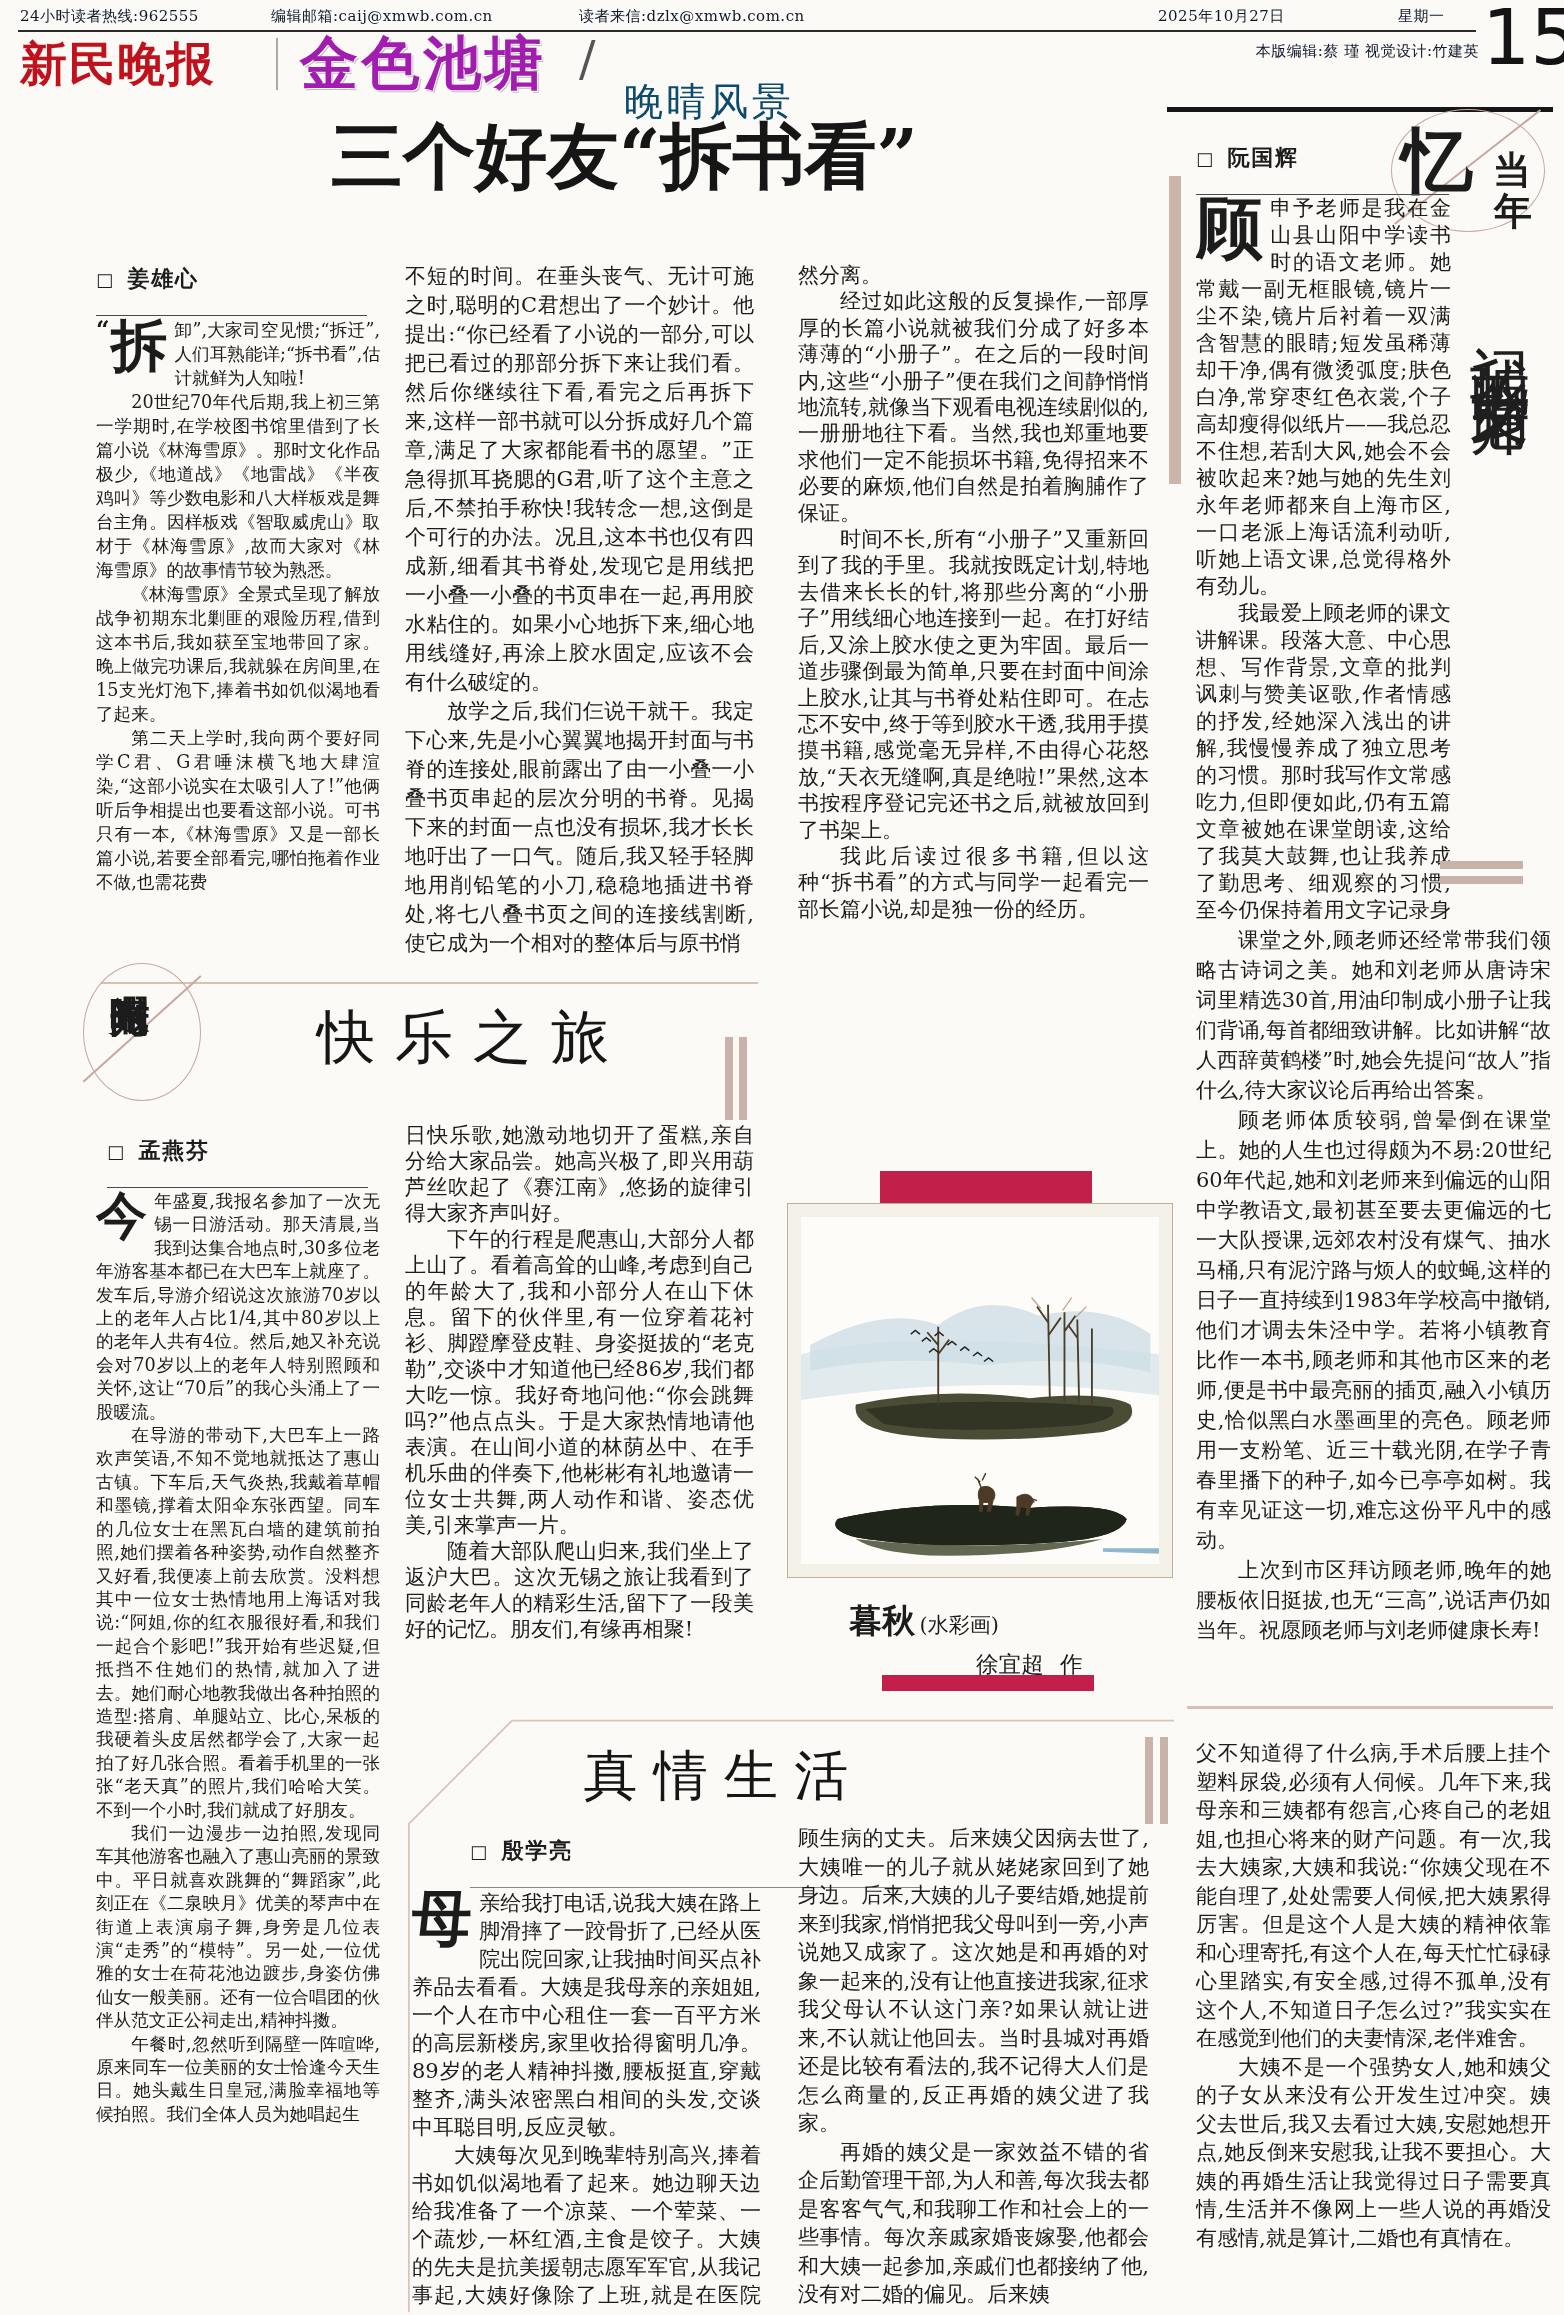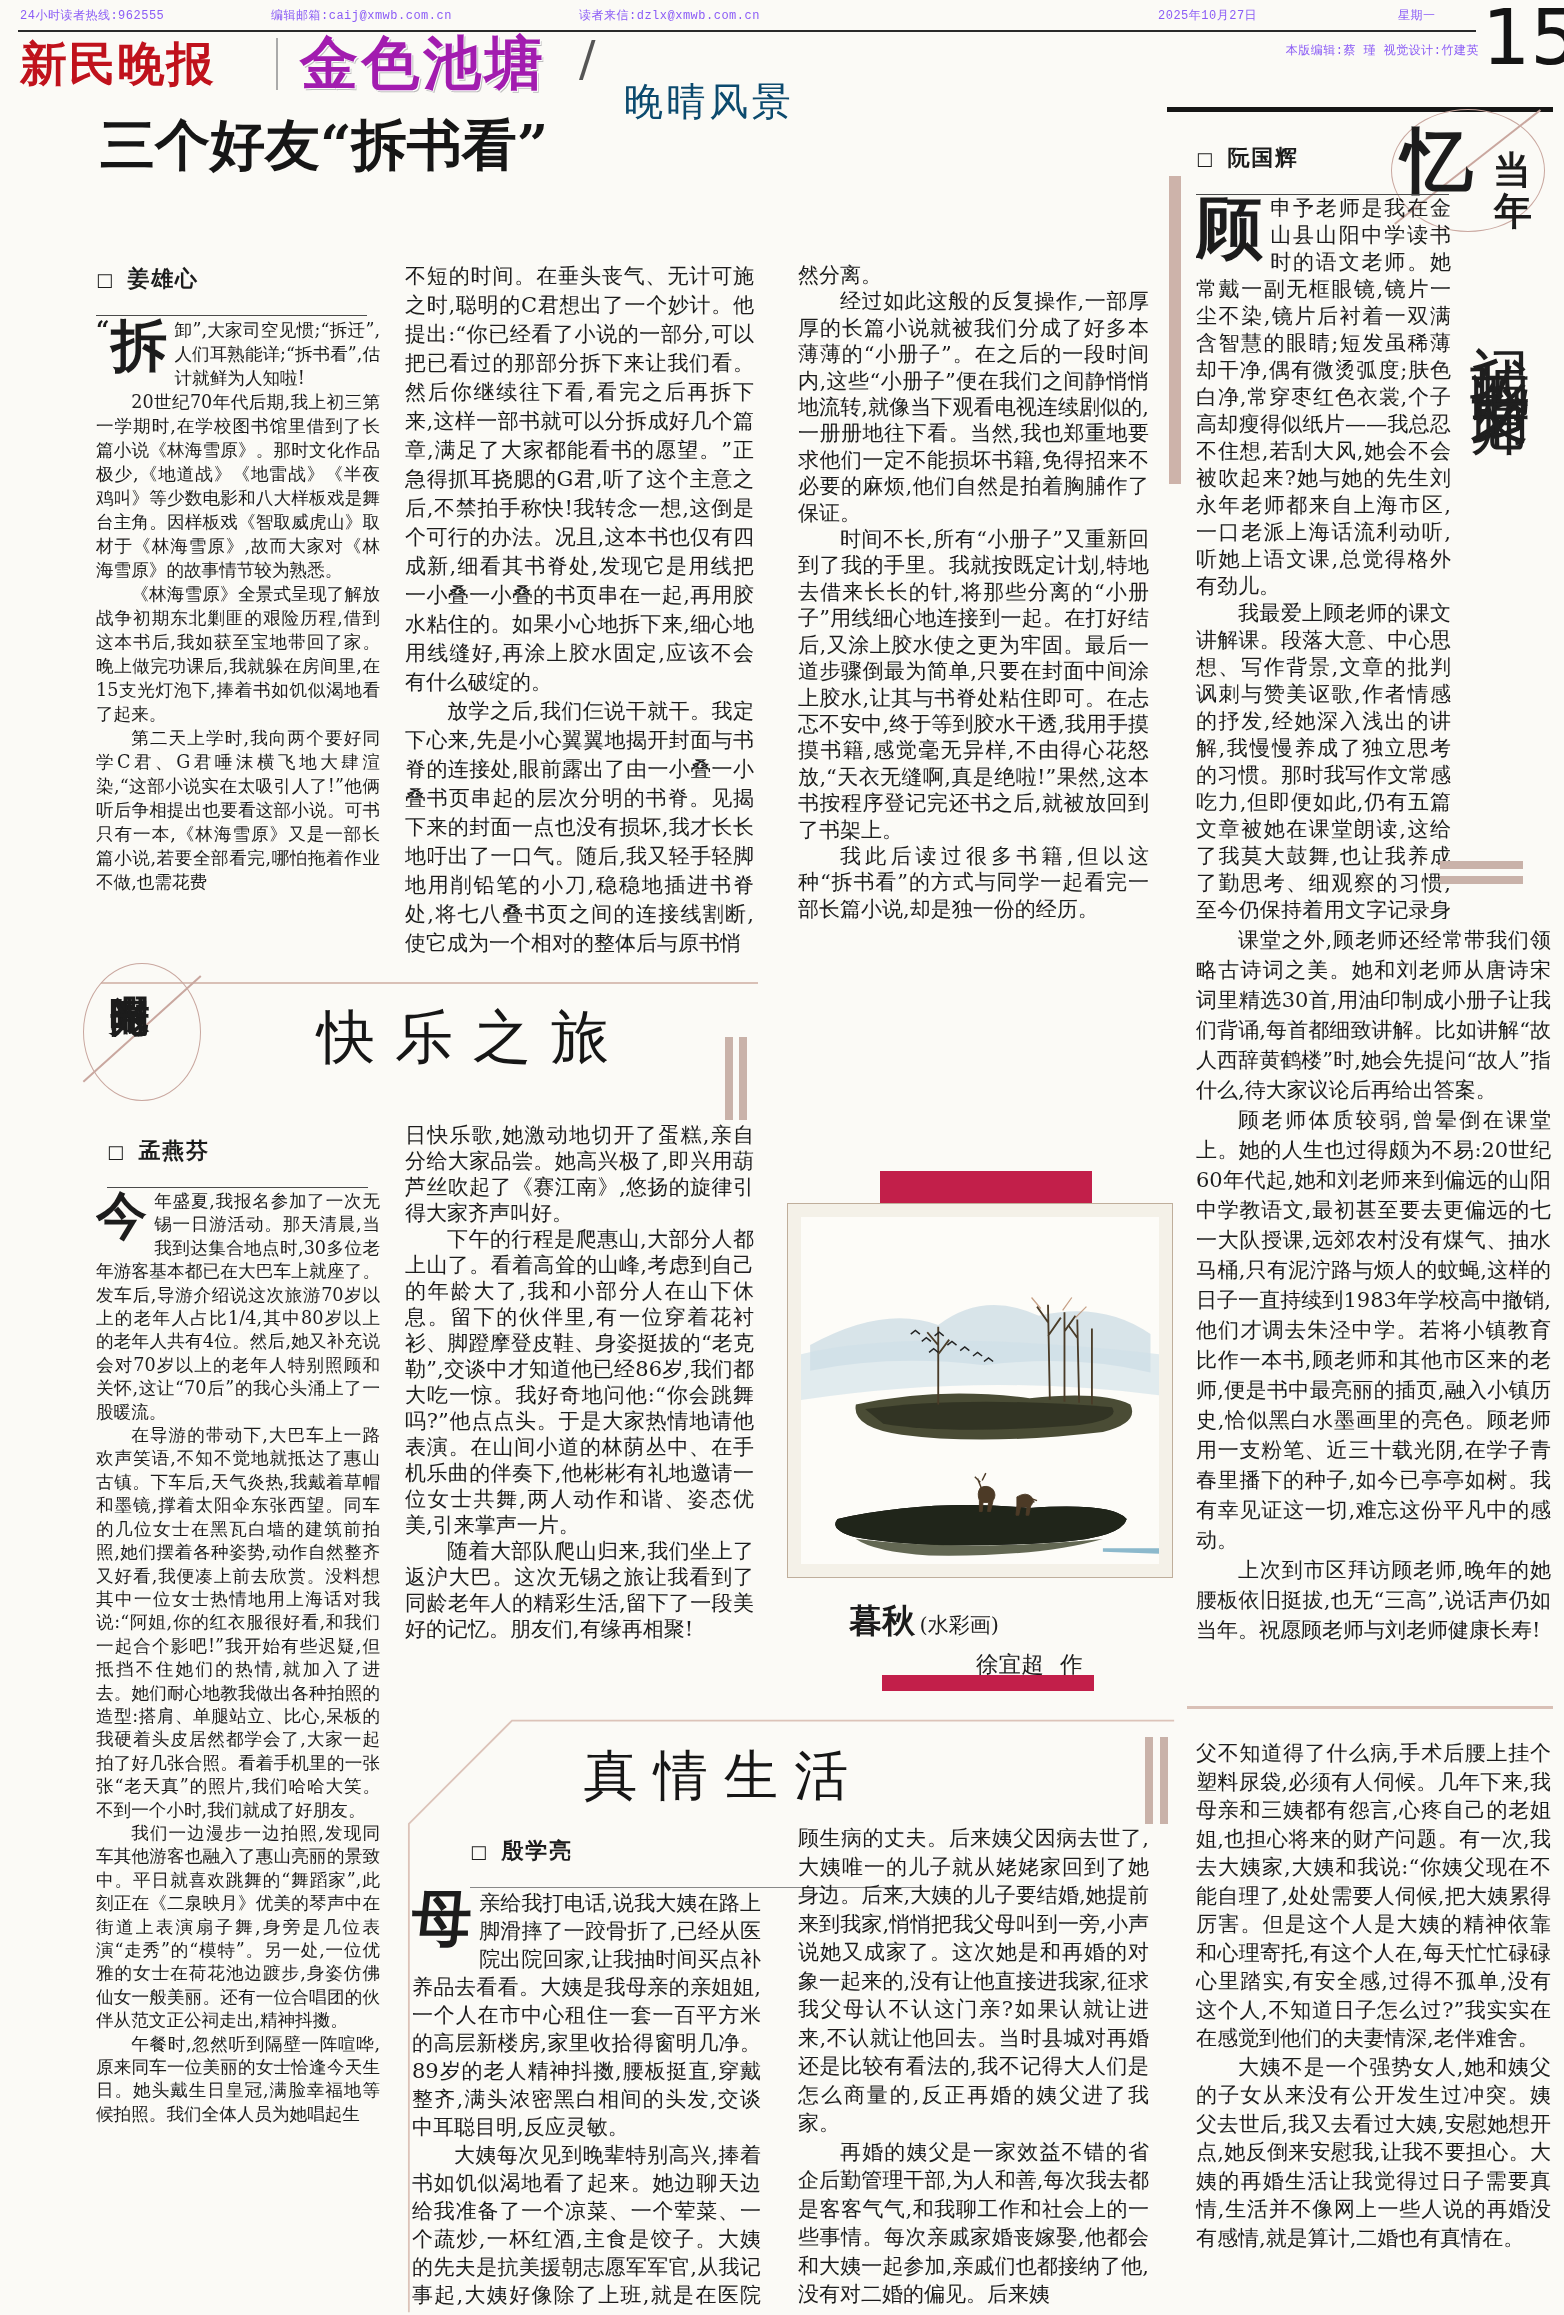--- a/index.html
+++ b/index.html
@@ -1,18 +1,18 @@
 <!DOCTYPE html>
 <html style="font-size:14.5px"><head>
 <meta charset="utf-8">
 <style>
   html,body{margin:0;padding:0;background:#e8e6e0;}
   #page{position:relative;width:1564px;height:2316px;background:#fbfaf6;font-family:"DejaVu Serif","Liberation Serif",serif;color:#1c1c1c;overflow:hidden;margin:0 auto;}
   .abs{position:absolute;}
-  .small{font-size:12px;letter-spacing:0.5px;color:#8b5cf6;font-family:Liberation Mono, monospace;}
+  .small{font-size:15px;letter-spacing:0.5px;color:#0f172a;}
   .rule{background:#2a2a2a;}
   .body-col{text-align:justify;overflow:hidden;}
   .body-col p{margin:0;}
   .body-col p.ind{text-indent:2em;}
   .dc{float:left;font-weight:bold;line-height:.92;margin:1.8px 7.2px 0 0;}
   .lq{float:left;font-size:23.5px;font-weight:bold;margin:0 1.8px 0 0;line-height:1.1;}
   .author-line{font-size:22px;font-weight:bold;border-bottom:1.8px solid #4a4a4a;padding-bottom:21px;letter-spacing:1.8px;}
   .author-line .sq{font-weight:normal;font-size:18px;margin-right:12.7px;}
   .stamp-circle{border:1.8px solid #c9a79f;border-radius:50%;}
   .rose-bar{background:#c9b2a9;}
@@ -33,21 +33,21 @@
   <div class="abs rule" style="left:18px;top:30px;width:1458px;height:1.8px;"></div>
   <div class="abs" style="left:1482px;top:-7.2px;font-size:76px;font-family:'DejaVu Sans','Liberation Sans',sans-serif;color:#141414;">15</div>
   <div class="abs small" style="left:986px;top:42px;width:493px;text-align:right;">本版编辑:蔡  瑾  视觉设计:竹建英</div>
 
   <div class="abs" style="left:20px;top:33px;font-size:47px;font-weight:bold;color:#c0121c;letter-spacing:1.8px;font-family:'DejaVu Serif',serif;">新民晚报</div>
   <div class="abs" style="left:276px;top:38px;width:1.8px;height:52px;background:#aaa;"></div>
   <div class="abs" style="left:300px;top:25px;font-size:58px;font-weight:bold;color:#a21caf;letter-spacing:3.6px;text-shadow:0.9px 0.9px 0 #fff,1.8px 1.8px 0 #bdbdbd;">金色池塘</div>
   <div class="abs" style="left:579px;top:31px;font-size:49px;color:#555;">/</div>
   <div class="abs" style="left:624px;top:31px;font-size:39px;color:#0c4a6e;letter-spacing:3.6px;margin-top:44px;">晚晴风景</div>
 
-  <div class="abs sec-title" style="left:100px;top:109px;width:1049px;text-align:left;font-size:55px;">三个好友“拆书看”</div>
+  <div class="abs sec-title" style="left:100px;top:109px;width:1049px;text-align:center;font-size:72px;">三个好友“拆书看”</div>
 
   <div class="abs author-line" style="left:96px;top:264px;width:271px;"><span class="sq">□</span><span>姜雄心</span></div>
 
   <div class="abs body-col" style="left:96px;top:318px;width:284px;height:595px;font-size:17.6px;line-height:24px;">
     <p><span class="lq">“</span><span class="dc" style="font-size:56px;">拆</span><span>卸”,大家司空见惯;“拆迁”,人们耳熟能详;“拆书看”,估计就鲜为人知啦!</span></p>
     <p class="ind">20世纪70年代后期,我上初三第一学期时,在学校图书馆里借到了长篇小说《林海雪原》。那时文化作品极少,《地道战》《地雷战》《半夜鸡叫》等少数电影和八大样板戏是舞台主角。因样板戏《智取威虎山》取材于《林海雪原》,故而大家对《林海雪原》的故事情节较为熟悉。</p>
     <p class="ind">《林海雪原》全景式呈现了解放战争初期东北剿匪的艰险历程,借到这本书后,我如获至宝地带回了家。晚上做完功课后,我就躲在房间里,在15支光灯泡下,捧着书如饥似渴地看了起来。</p>
     <p class="ind">第二天上学时,我向两个要好同学C君、G君唾沫横飞地大肆渲染,“这部小说实在太吸引人了!”他俩听后争相提出也要看这部小说。可书只有一本,《林海雪原》又是一部长篇小说,若要全部看完,哪怕拖着作业不做,也需花费</p>
   </div>
 

